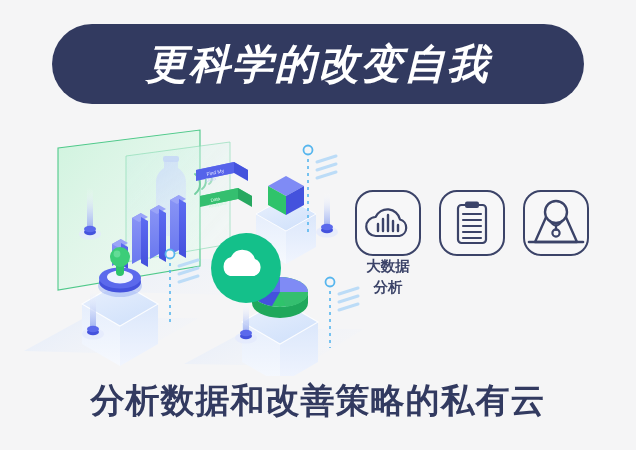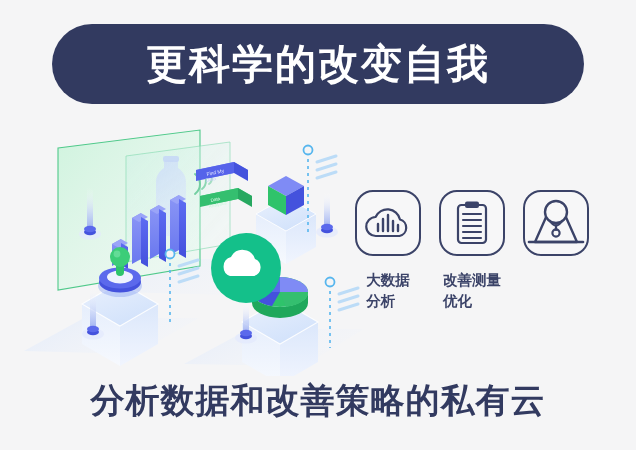--- a/index.html
+++ b/index.html
@@ -24,20 +24,21 @@
     left: 52px;
     top: 24px;
     width: 532px;
     height: 80px;
     background: #323a60;
     border-radius: 40px;
     display: flex;
     align-items: center;
     justify-content: center;
     box-sizing: border-box;
+    font-style: italic;
   }
   .banner-text {
     color: #ffffff;
     font-size: 41px;
     font-weight: bold;
     letter-spacing: 2px;
     line-height: 1;
     white-space: nowrap;
   }
 
@@ -77,26 +78,25 @@
     border: 2px solid #3b4368;
     border-radius: 18px;
     background: #f7f7f8;
     box-sizing: border-box;
     display: flex;
     align-items: center;
     justify-content: center;
     overflow: hidden;
   }
   .feature-label {
-    margin-top: 14px;
     color: #3b4368;
     font-size: 14.5px;
     font-weight: bold;
     line-height: 1.45;
-    text-align: left;
+    text-align: center;
     white-space: pre-line;
   }
 
   
   .illus {
     position: absolute;
     left: 24px;
     top: 126px;
     width: 340px;
     height: 250px;
@@ -350,22 +350,20 @@
           <rect x="15" y="2.5" width="14" height="6.5" rx="2" fill="#3b4368"></rect>
           <g stroke="#3b4368" stroke-width="2.1" stroke-linecap="round">
             <line x1="13" y1="15" x2="31" y2="15"></line>
             <line x1="13" y1="21" x2="31" y2="21"></line>
             <line x1="13" y1="27" x2="31" y2="27"></line>
             <line x1="13" y1="33" x2="31" y2="33"></line>
             <line x1="13" y1="39" x2="31" y2="39"></line>
           </g>
         </svg>
       </div>
-      <div class="feature-label">改善测量
-优化</div>
     </div>
 
     <div class="feature">
       <div class="feature-icon">
         <svg width="62" height="52" viewBox="0 0 62 52" xmlns="http://www.w3.org/2000/svg">
           <path d="M10 45 L22 18 a12 12 0 0 1 18 0 L52 45 Z" fill="none" stroke="#3b4368" stroke-width="2.4" stroke-linejoin="round"></path>
           <circle cx="31" cy="15" r="11" fill="#f7f7f8" stroke="#3b4368" stroke-width="2.4"></circle>
           <path d="M25 24 q6 9 12 0" fill="none" stroke="#3b4368" stroke-width="2.2" stroke-linecap="round"></path>
           <line x1="31" y1="28" x2="31" y2="33" stroke="#3b4368" stroke-width="2.2" stroke-linecap="round"></line>
           <circle cx="31" cy="36" r="3.6" fill="none" stroke="#3b4368" stroke-width="2.2"></circle>

